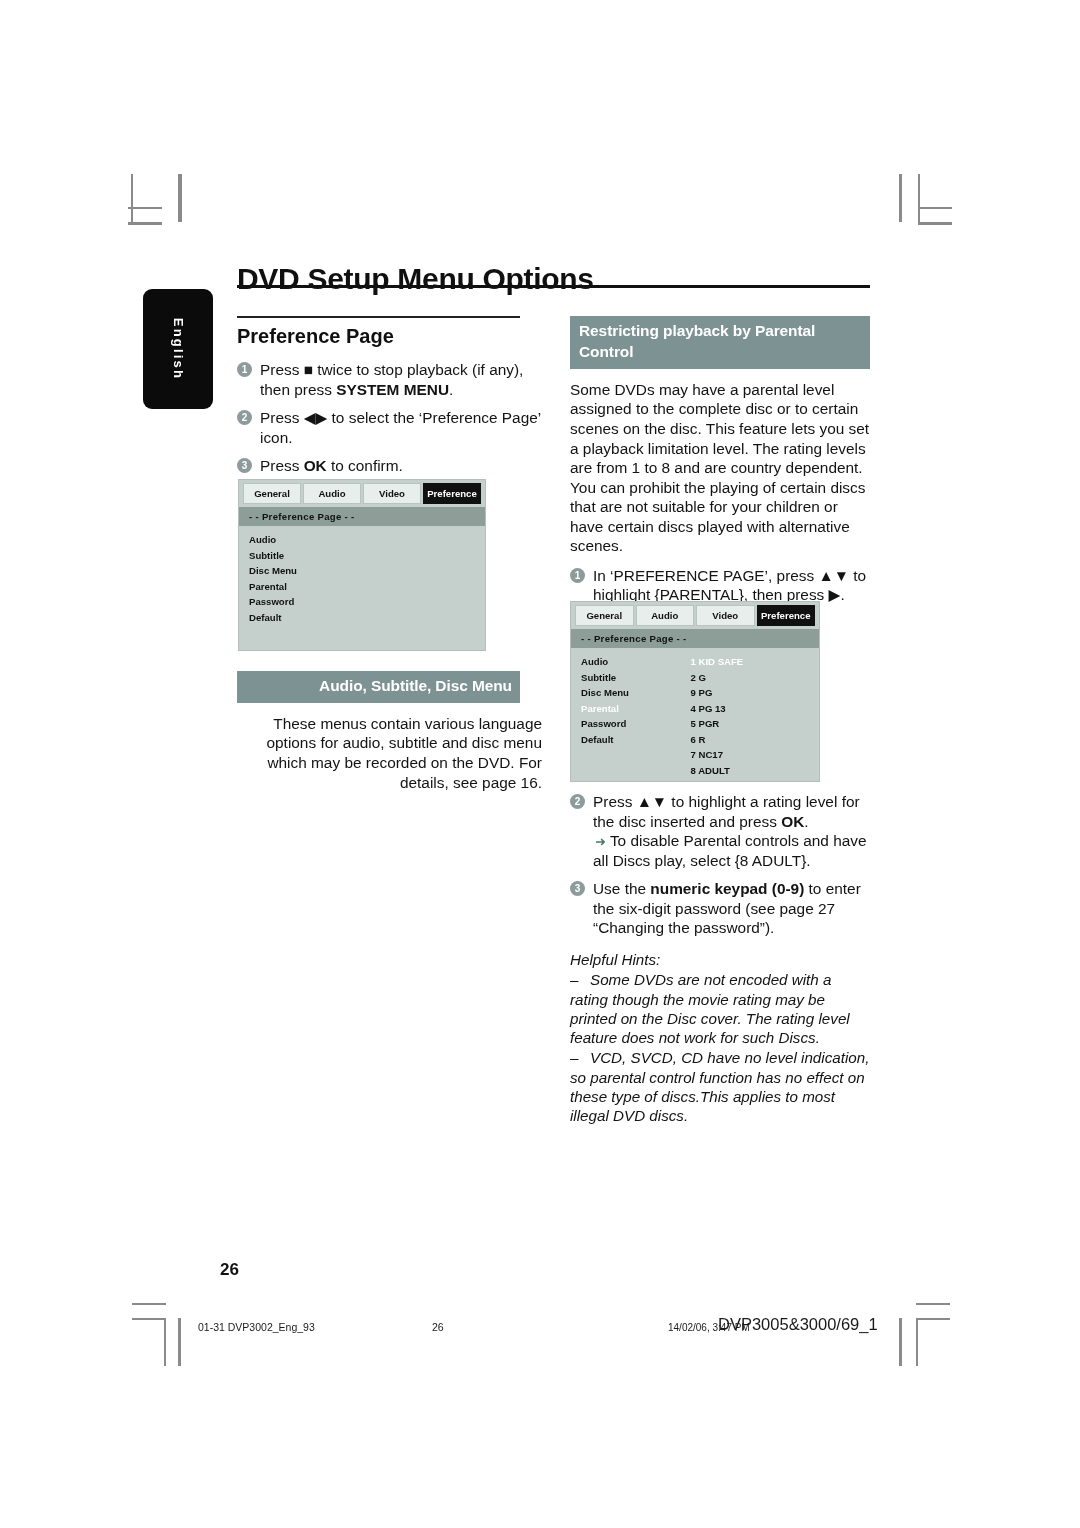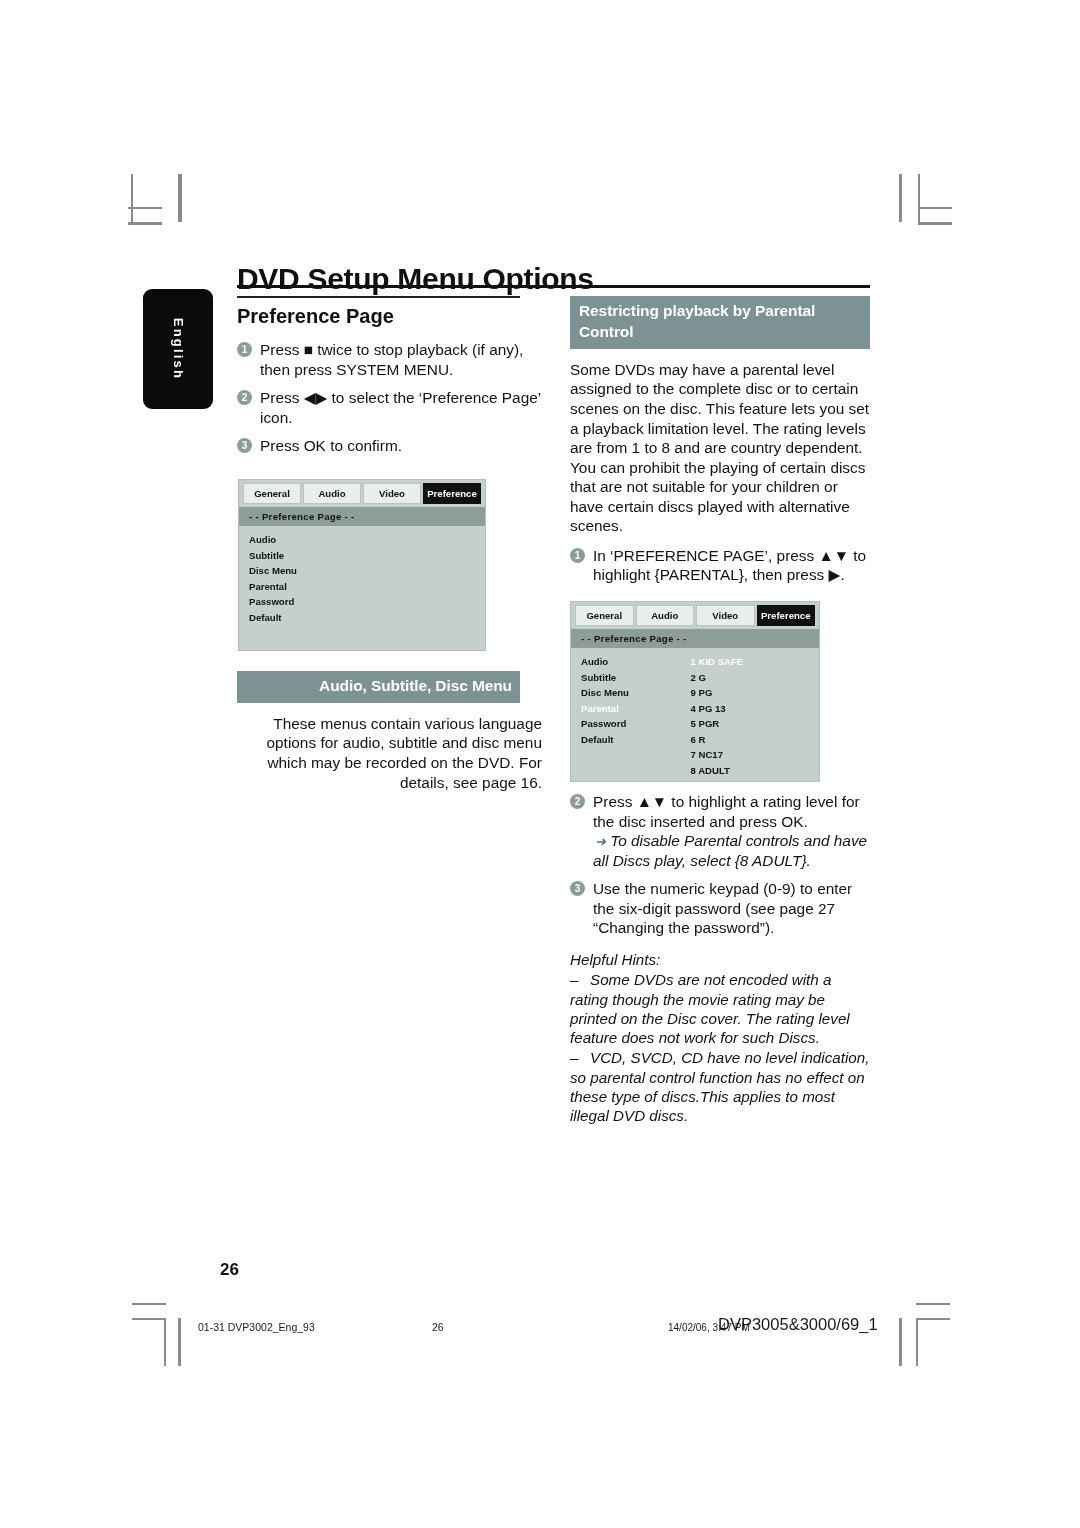--- a/index.html
+++ b/index.html
@@ -65,21 +65,21 @@
     transform: translate(-50%, -50%) rotate(90deg);
     transform-origin: center center;
     color: #ffffff;
     font-size: 13px;
     font-weight: bold;
     letter-spacing: 2.2px;
     white-space: nowrap;
   }
 
   
-  .col { position: absolute; top: 66px; }
+  .col { position: absolute; top: 86px; }
   #col-left  { left: 97px;  width: 305px; }
   #col-right { left: 430px; width: 300px; }
 
   .sec-rule {
     width: 283px;
     height: 2px;
     background: #222;
     margin-bottom: 7px;
   }
   .sec-head-plain {
@@ -126,25 +126,24 @@
     background: #8c9c9c;
     color: #ffffff;
     font-size: 10px;
     font-weight: bold;
     line-height: 15px;
     text-align: center;
   }
   .arrow-line {
     padding-left: 2px;
     text-indent: -2px;
-    font-style: italic;
   }
   .arrow-glyph { color: #4c7a72; font-size: 13px; }
 
-  b.strong { font-weight: normal; }
+  b.strong { font-weight: bold; }
 
   
   .hints {
     font-style: italic;
     font-size: 15.2px;
     line-height: 1.27;
     color: #131313;
     margin-top: 12px;
   }
   .hints .hint-title { margin-bottom: 1px; }

